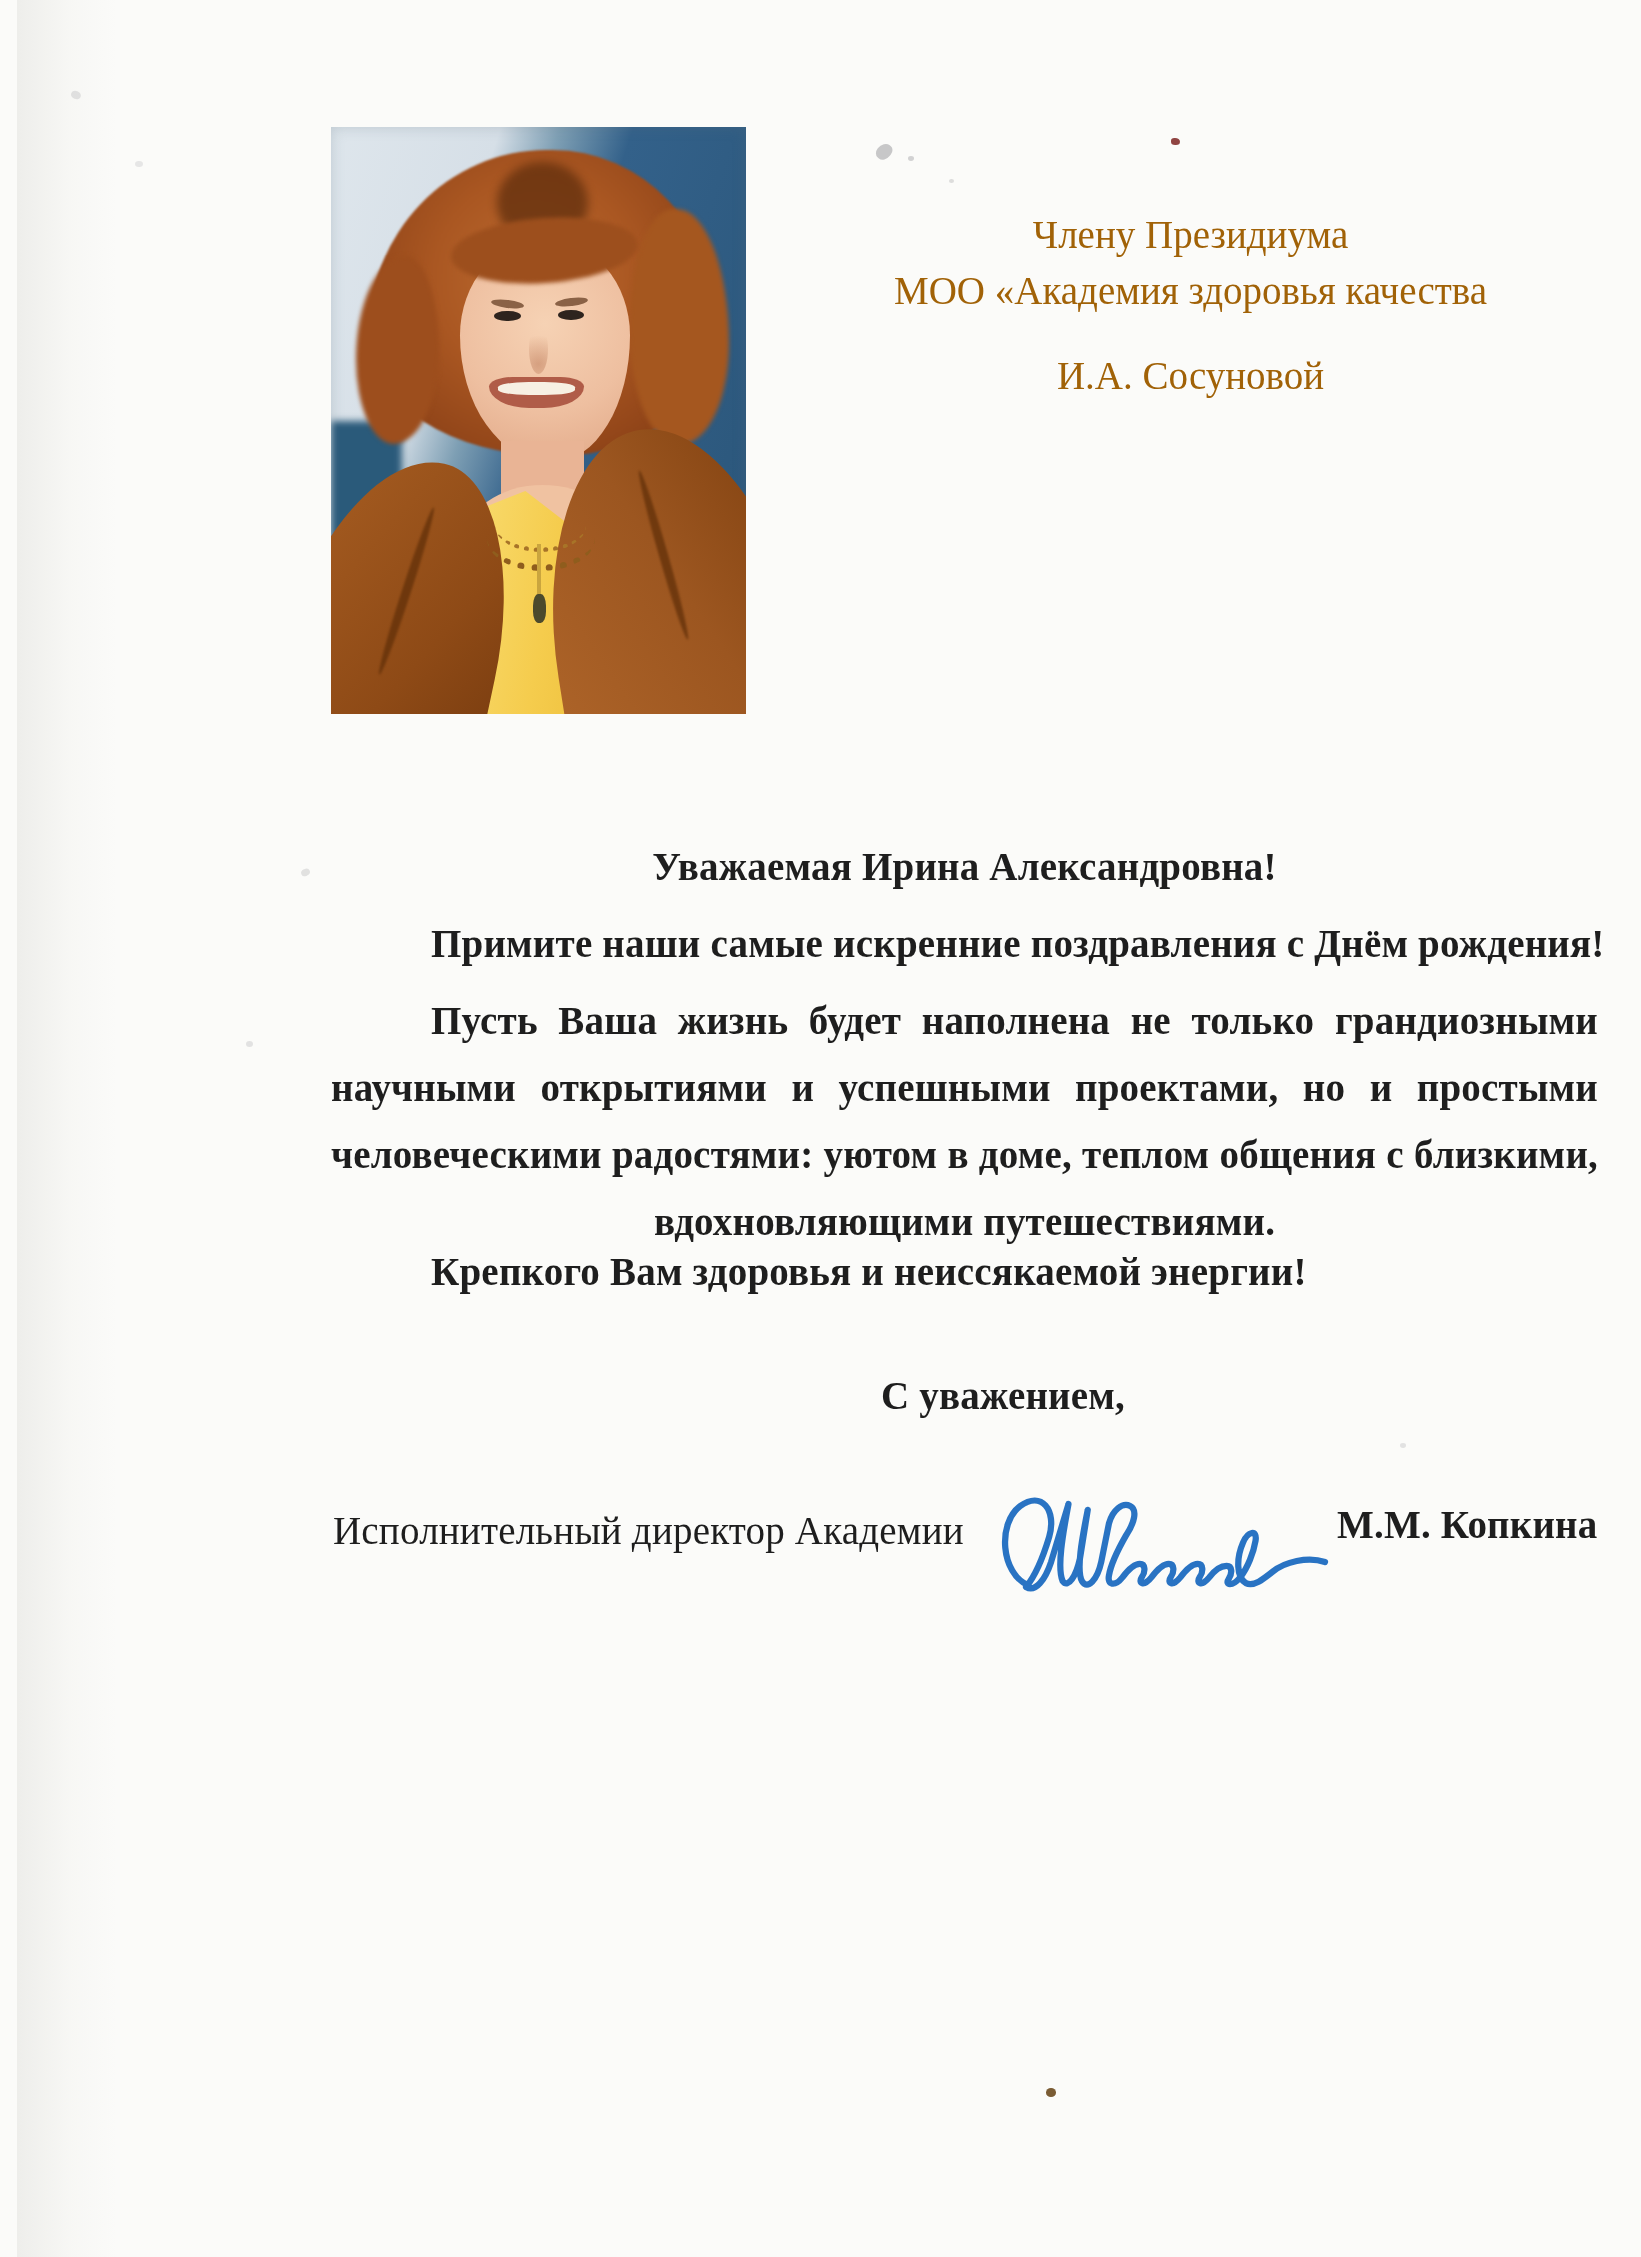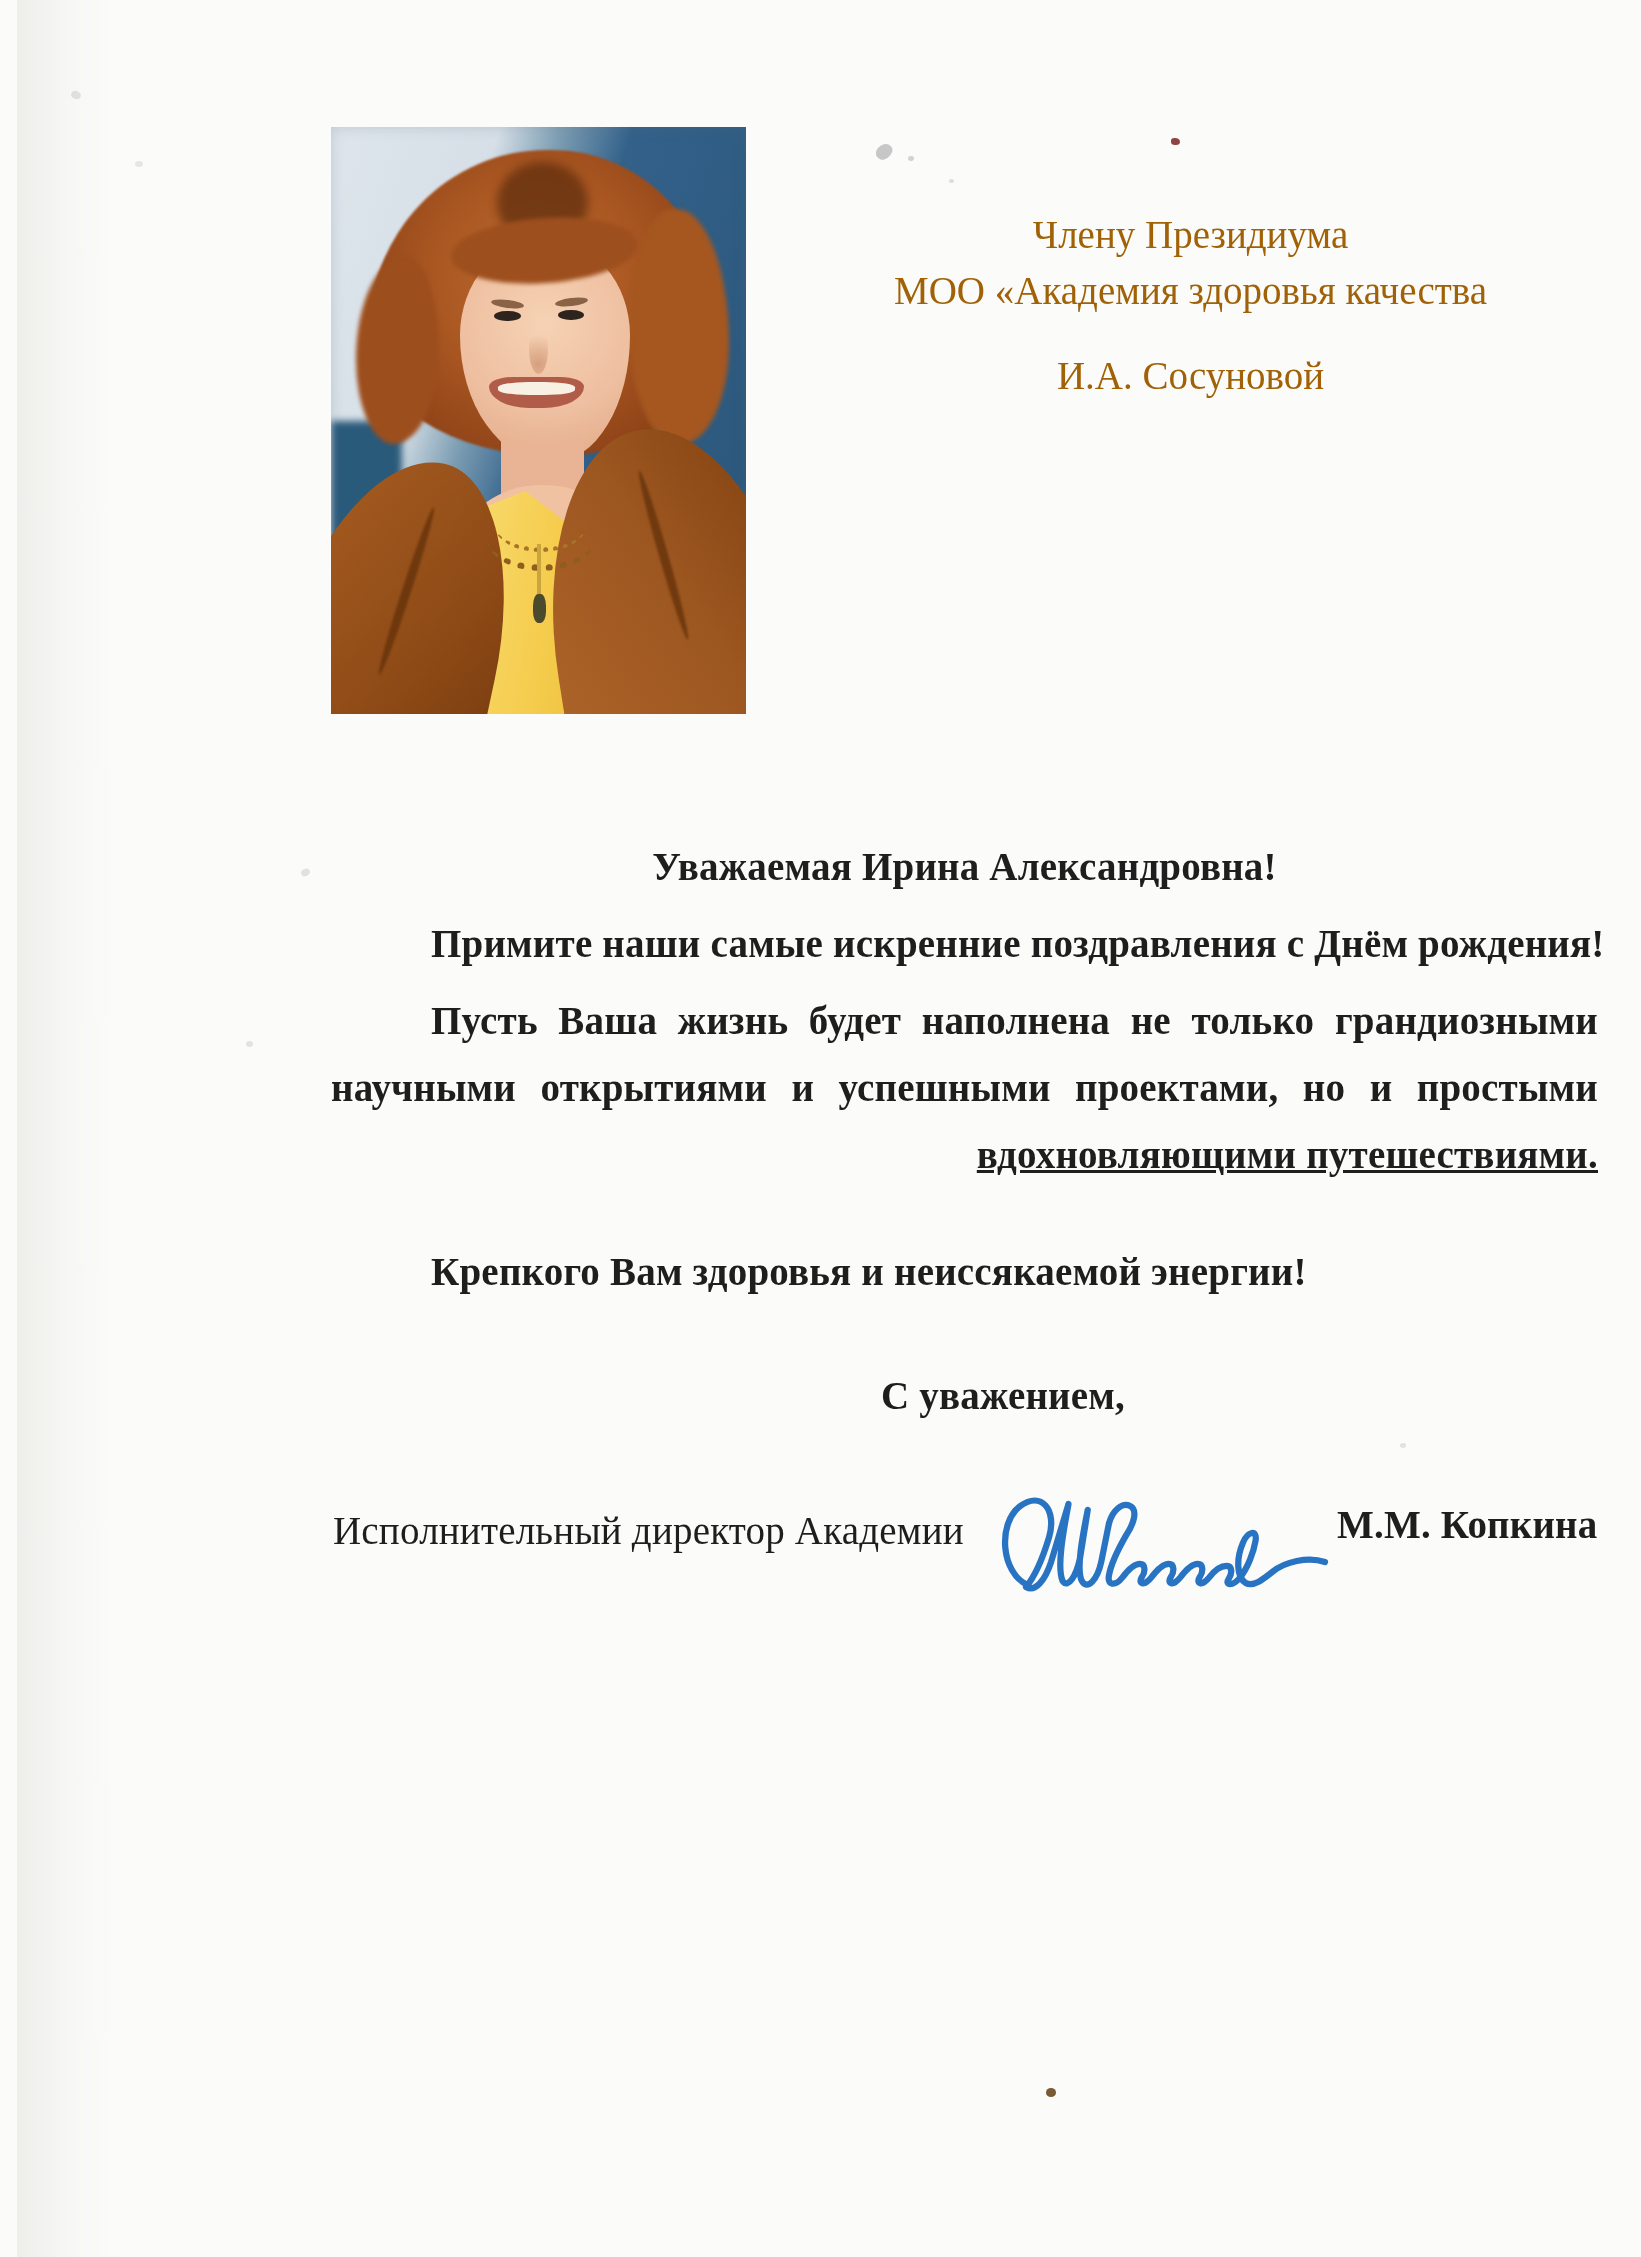--- a/index.html
+++ b/index.html
@@ -89,21 +89,21 @@
     font-size:39px;font-weight:700;text-align:center;letter-spacing:0.2px;
   }
   .para{
     position:absolute;left:331px;width:1267px;
     font-size:39px;font-weight:700;letter-spacing:0.2px;line-height:46px;
   }
   .p1{top:921px;padding-left:100px;}
   .p2{top:987px;line-height:67px;}
   .p2 .jline{text-align:justify;text-align-last:justify;font-family:Liberation Serif, serif;}
   .p2 .jline.indent{text-indent:100px;}
-  .p2 .plain{text-align:right;text-decoration:underline;}
+  .p2 .plain{text-align:center;}
   .p3{top:1249px;padding-left:100px;}
   .closing{
     position:absolute;left:881px;top:1373px;
     font-size:39px;font-weight:700;letter-spacing:0.2px;
   }
   .sig-title{
     position:absolute;left:333px;top:1508px;
     font-size:39px;font-weight:400;letter-spacing:0.2px;
   }
   .sig-name{
@@ -165,20 +165,21 @@
   <div class="recipient-name">И.А. Сосуновой</div>
 </div>
 
 <div class="greeting">Уважаемая Ирина Александровна!</div>
 
 <div class="para p1">Примите наши самые искренние поздравления с Днём рождения!</div>
 
 <div class="para p2">
   <div class="jline indent">Пусть Ваша жизнь будет наполнена не только грандиозными</div>
   <div class="jline">научными открытиями и успешными проектами, но и простыми</div>
+  <div class="jline">человеческими радостями: уютом в доме, теплом общения с близкими,</div>
   <div class="plain">вдохновляющими путешествиями.</div>
 </div>
 
 <div class="para p3">Крепкого Вам здоровья и неиссякаемой энергии!</div>
 
 <div class="closing">С уважением,</div>
 
 <div class="sig-title">Исполнительный директор Академии</div>
 
 <svg class="signature" viewBox="0 0 350 140" fill="none" xmlns="http://www.w3.org/2000/svg">

